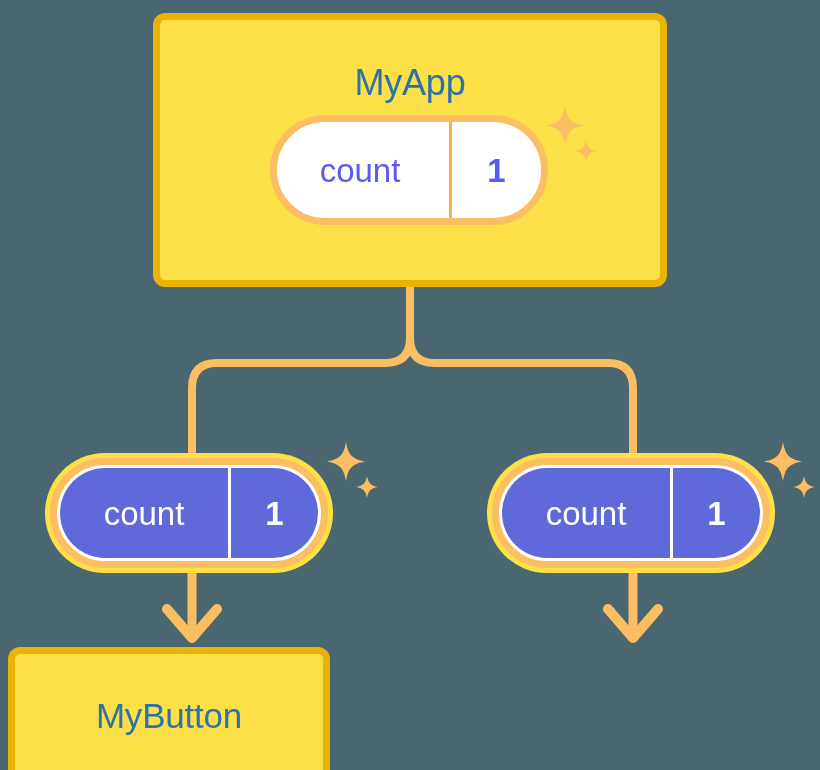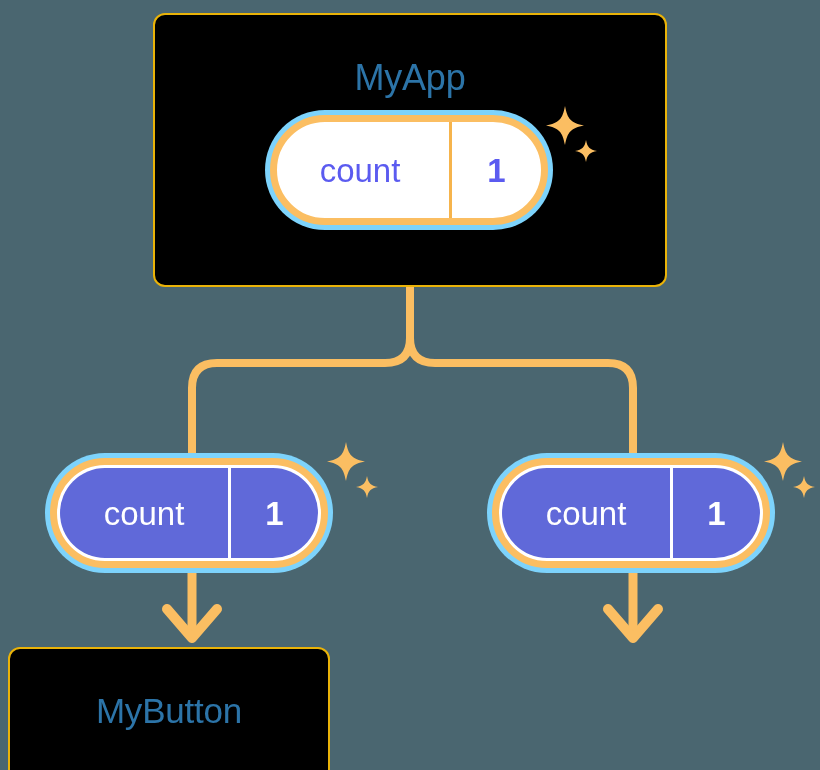--- a/index.html
+++ b/index.html
@@ -24,22 +24,22 @@
     left: 0;
     top: 0;
     width: 820px;
     height: 770px;
     pointer-events: none;
   }
 
   
   .card {
     position: absolute;
-    background: #000000;
-    border: 2px solid #eab308;
+    background: #fde047;
+    border: 7px solid #eab308;
     border-radius: 12px;
     box-sizing: border-box;
   }
   .card-title {
     position: absolute;
     left: 0;
     right: 0;
     text-align: center;
     color: #2c74a8;
     font-size: 35px;
@@ -71,21 +71,21 @@
     font-size: 35px;
   }
 
   
   .pill {
     position: absolute;
     box-sizing: border-box;
     border-radius: 999px;
     display: flex;
     align-items: stretch;
-    background: #7dd3fc;              
+    background: #fde047;              
     padding: 5px;
   }
   .pill-inner {
     flex: 1 1 auto;
     display: flex;
     align-items: stretch;
     border-radius: 999px;
     border: 7px solid #fbbe62;        
     box-sizing: border-box;
     overflow: hidden;

